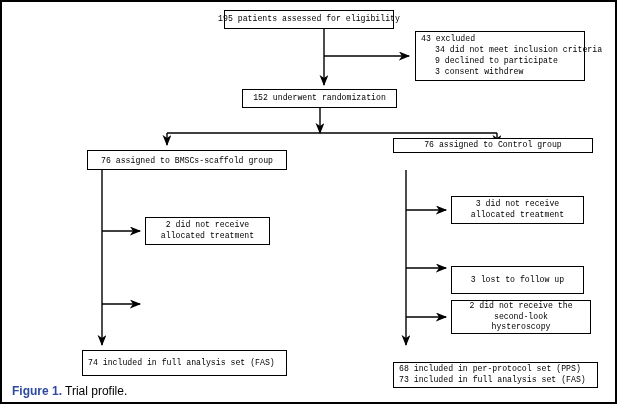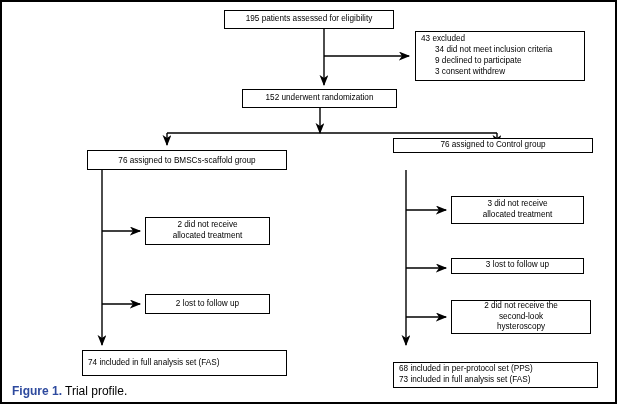--- a/index.html
+++ b/index.html
@@ -40,35 +40,36 @@
     display: flex;
     flex-direction: column;
     justify-content: center;
     font-size: 8.2px;
     line-height: 1.32;
     color: #000000;
     padding: 2px 5px;
   }
   .node .line {
     white-space: nowrap;
+    font-family: Liberation Mono, monospace;
   }
   .center-text { text-align: center; align-items: center; }
   .left-text { text-align: left; align-items: flex-start; }
   .indent-1 { padding-left: 14px; }
 
   
   #node-eligibility { left: 222px; top: 8px;  width: 170px; height: 19px; }
   #node-excluded    { left: 413px; top: 29px; width: 170px; height: 50px; }
   #node-randomized  { left: 240px; top: 87px; width: 155px; height: 19px; }
   #node-group-bmsc  { left: 85px;  top: 148px; width: 200px; height: 20px; justify-content: flex-end; }
   #node-group-ctrl  { left: 391px; top: 136px; width: 200px; height: 15px; }
   #node-l-notreat   { left: 143px; top: 215px; width: 125px; height: 28px; }
   #node-l-lost      { left: 143px; top: 292px; width: 125px; height: 20px; }
   #node-r-notreat   { left: 449px; top: 194px; width: 133px; height: 28px; }
-  #node-r-lost      { left: 449px; top: 256px; width: 133px; height: 16px; justify-content: flex-end; }
+  #node-r-lost      { left: 449px; top: 264px; width: 133px; height: 28px; }
   #node-r-nolook    { left: 449px; top: 298px; width: 140px; height: 34px; }
   #node-l-result    { left: 80px;  top: 348px; width: 205px; height: 26px; }
   #node-r-result    { left: 391px; top: 348px; width: 205px; height: 26px; margin-top: 12px; }
 
   #caption {
     position: absolute;
     left: 10px;
     top: 382px;
     font-family: Liberation Sans, sans-serif;
     font-size: 12px;
@@ -138,23 +139,20 @@
 
     <div class="node center-text" id="node-group-ctrl">
       <div class="line">76 assigned to Control group</div>
     </div>
 
     <div class="node center-text" id="node-l-notreat">
       <div class="line">2 did not receive</div>
       <div class="line">allocated treatment</div>
     </div>
 
-    <div class="node center-text" id="node-l-lost">
-      <div class="line">2 lost to follow up</div>
-    </div>
 
     <div class="node center-text" id="node-r-notreat">
       <div class="line">3 did not receive</div>
       <div class="line">allocated treatment</div>
     </div>
 
     <div class="node center-text" id="node-r-lost">
       <div class="line">3 lost to follow up</div>
     </div>
 

